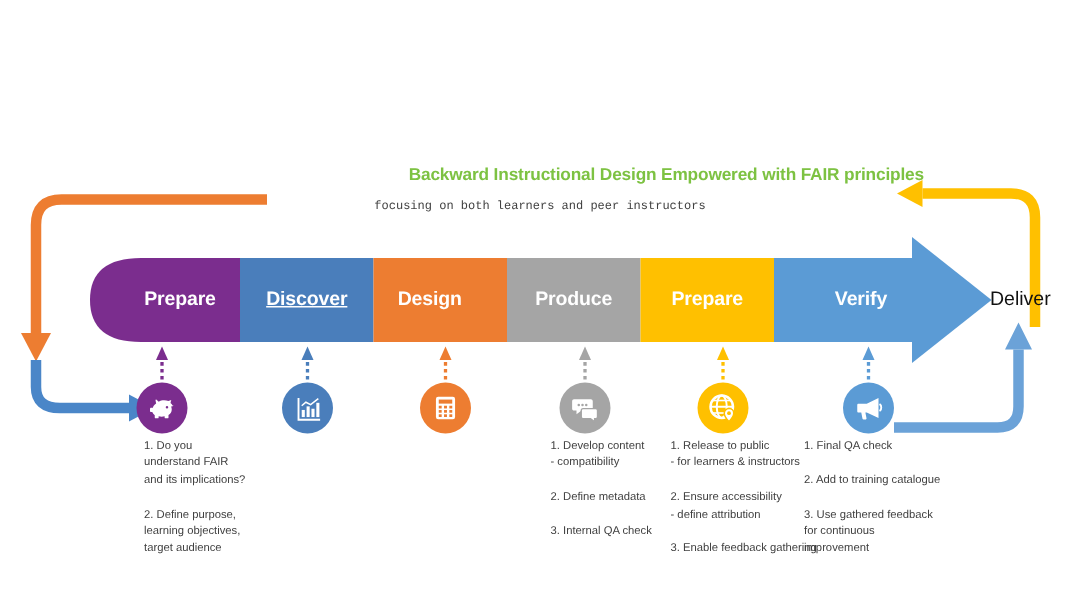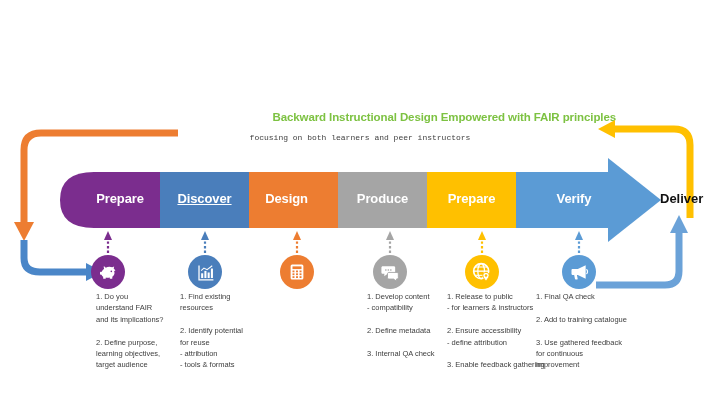--- a/index.html
+++ b/index.html
@@ -78,21 +78,21 @@
   #deliver-label {
     position: absolute;
     left: 660px;
     top: 188px;
     width: 56px;
     height: 22px;
     line-height: 22px;
     text-align: left;
     color: #111111;
     font-size: 13px;
-    font-weight: bold;
+    font-weight: normal;
   }
 
   
   .icon-circle {
     position: absolute;
     width: 34px;
     height: 34px;
     border-radius: 50%;
     top: 255px;
     display: flex;
@@ -260,27 +260,20 @@
     </span>
   </div>
 
   <div class="step-col" style="left:83px;  width:95px;margin-left:13px;">1. Do you
 understand FAIR
 and its implications?
 
 2. Define purpose,
 learning objectives,
 target audience</div>
-  <div class="step-col" style="left:180px; width:92px;">1. Find existing
-resources
-
-2. Identify potential
-for reuse
- -   attribution
- -   tools &amp; formats</div>
   <div class="step-col" style="left:367px; width:90px;">1. Develop content
 - compatibility
 
 2. Define metadata
 
 3. Internal QA check</div>
   <div class="step-col" style="left:447px; width:110px;">1. Release to public
 - for learners &amp; instructors
 
 2. Ensure accessibility

